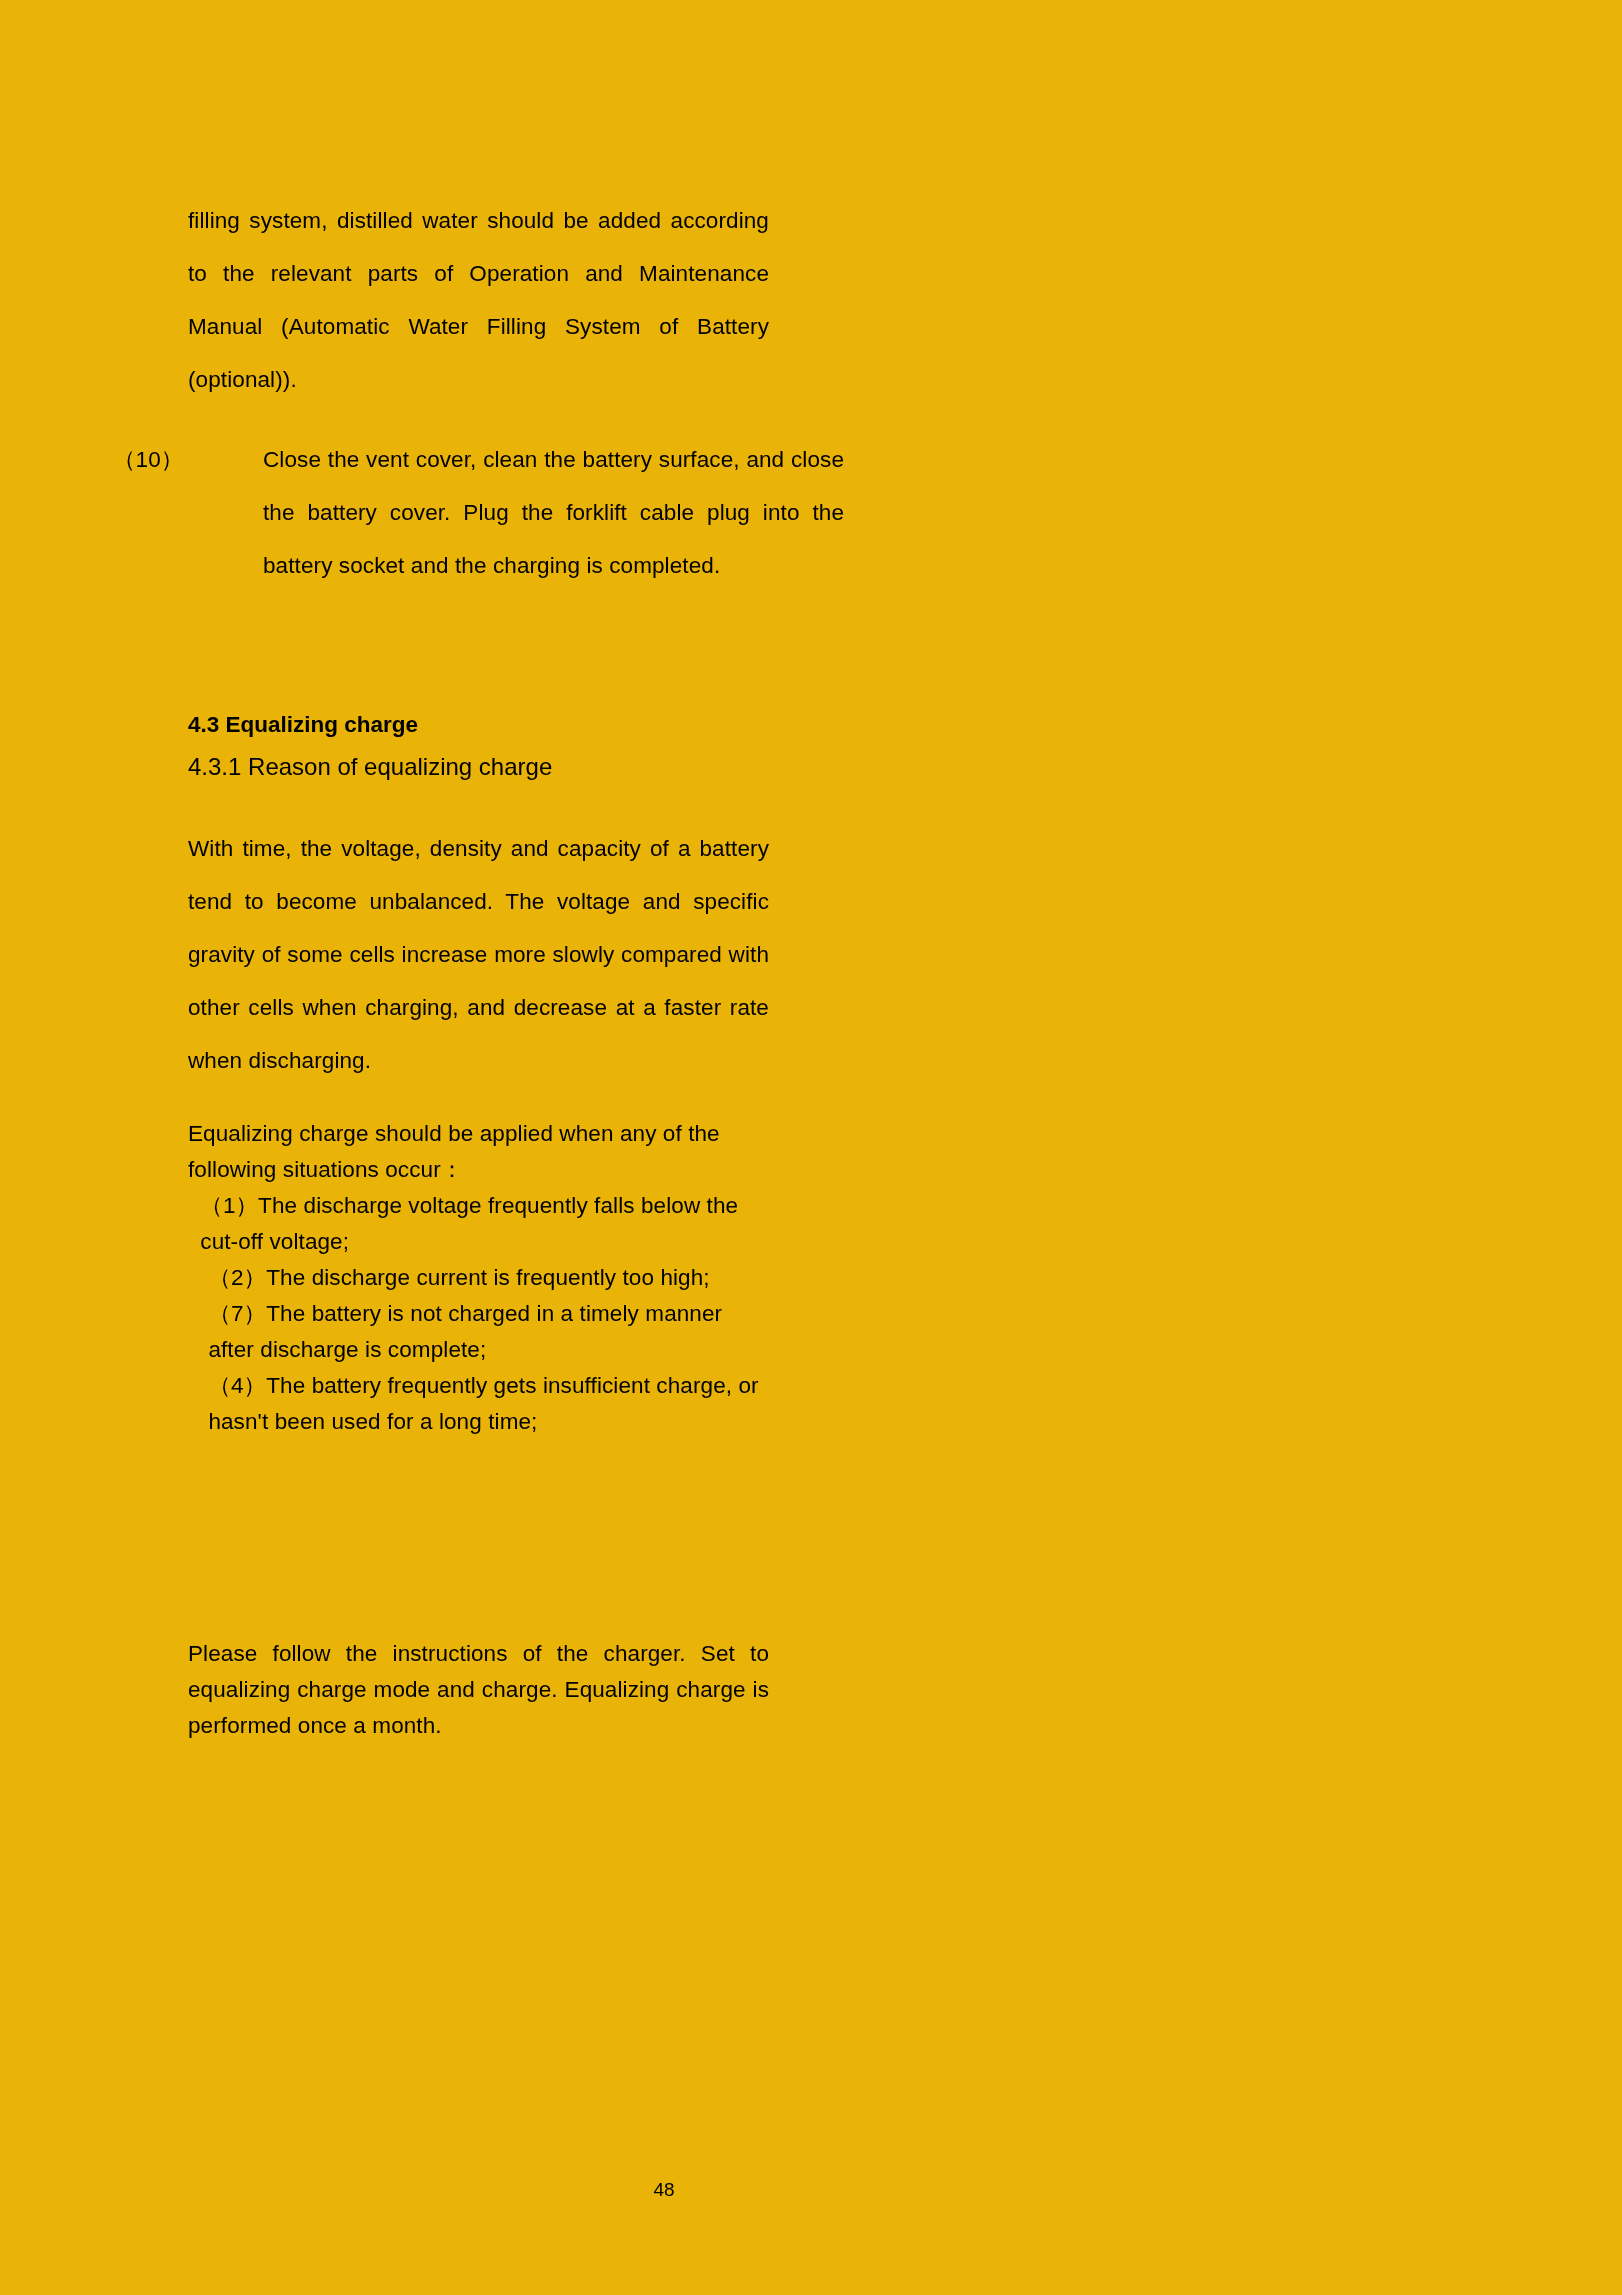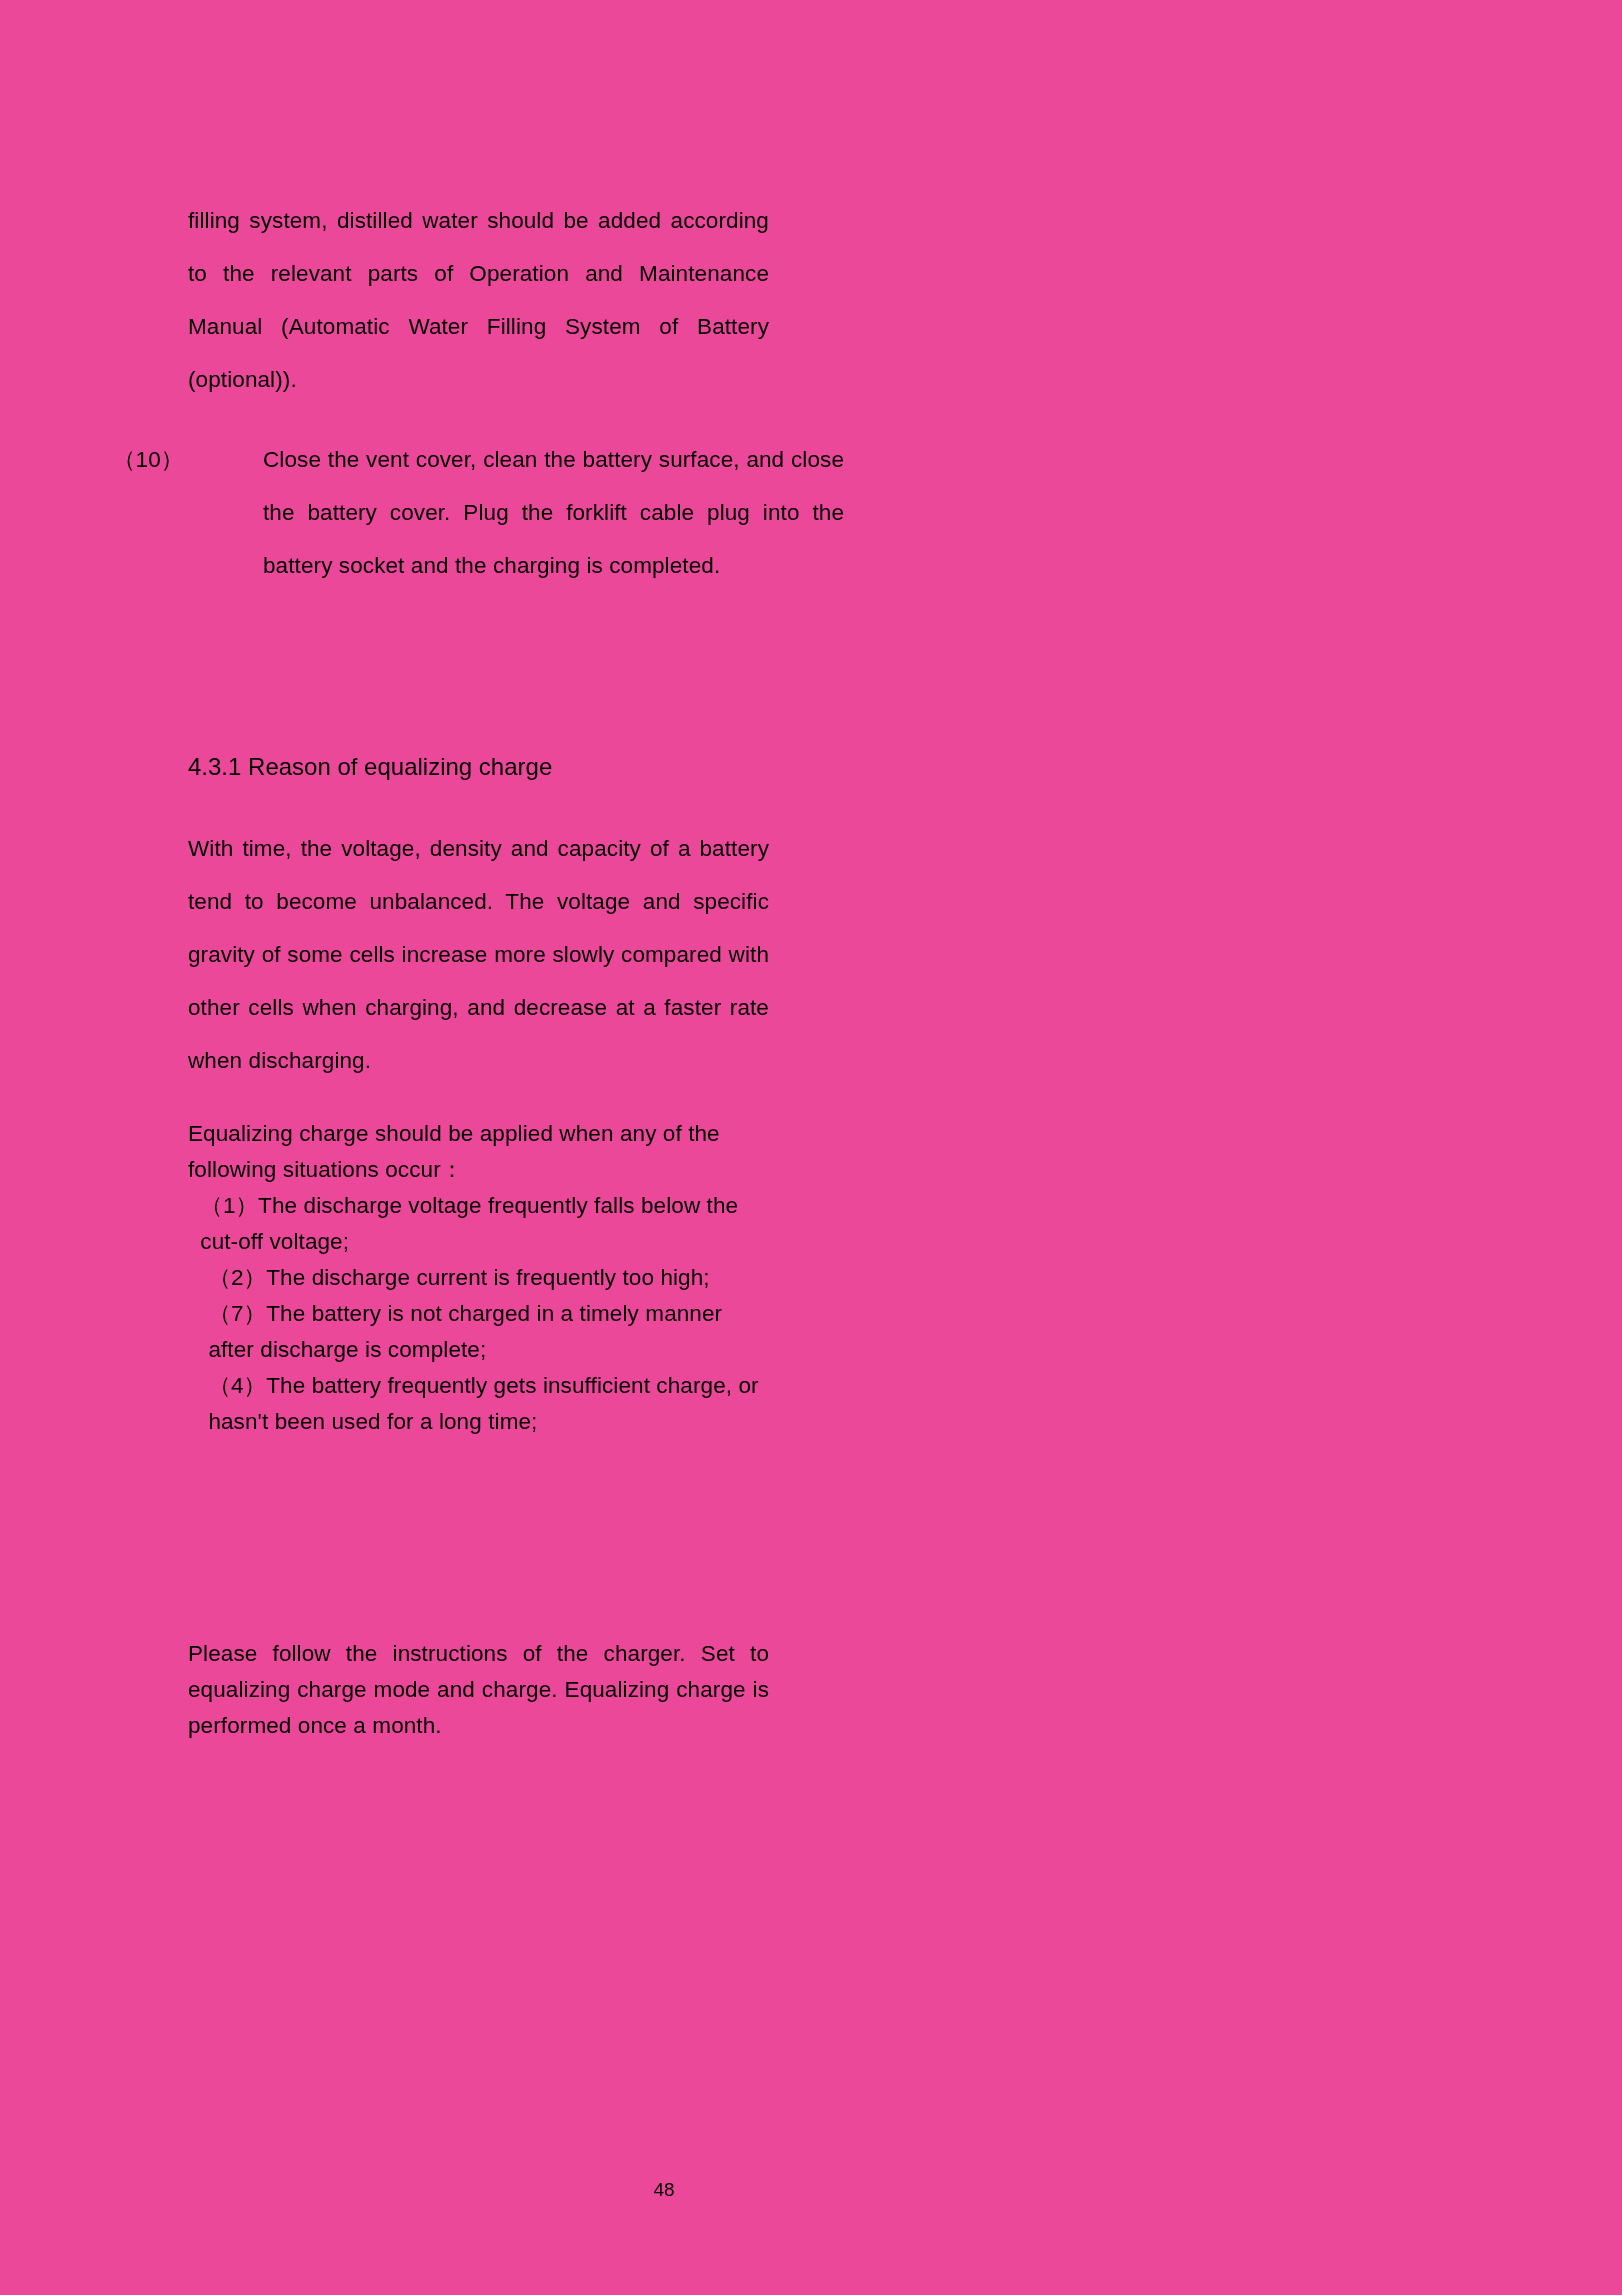--- a/index.html
+++ b/index.html
@@ -5,21 +5,21 @@
   html, body {
     margin: 0;
     padding: 0;
     background: #ffffff;
   }
 
   .page {
     position: relative;
     width: 1622px;
     height: 2295px;
-    background: #ec4899;
+    background: #eab308;
     font-family: "Liberation Sans", sans-serif;
     color: #000000;
     overflow: hidden;
   }
 
   
   .col {
     position: absolute;
     left: 188px;
     width: 581px;       
@@ -89,20 +89,21 @@
 </style>
 </head>
 <body>
 
 <div class="page">
 
   <div id="block-continued" class="col body-text just">filling system, distilled water should be added according to the relevant parts of Operation and Maintenance Manual (Automatic Water Filling System of Battery (optional)).</div>
 
   <div id="item-10" class="col body-text just hang"><span class="hang-inner">（10）</span><span>Close the vent cover, clean the battery surface, and close the battery cover. Plug the forklift cable plug into the battery socket and the charging is completed.</span></div>
 
+  <div id="sec-43" class="col heading-bold">4.3 Equalizing charge</div>
 
   <div id="sec-431" class="col heading-plain">4.3.1 Reason of equalizing charge</div>
 
   <div id="para-reason" class="col body-text just">With time, the voltage, density and capacity of a battery tend to become unbalanced. The voltage and specific gravity of some cells increase more slowly compared with other cells when charging, and decrease at a faster rate when discharging.</div>
 
   <div id="block-situations" class="col body-text tight">
 
     <div>Equalizing charge should be applied when any of the following situations occur：</div>
 
     <div class="indent-sm">（1）The discharge voltage frequently falls below the cut-off voltage;</div>

